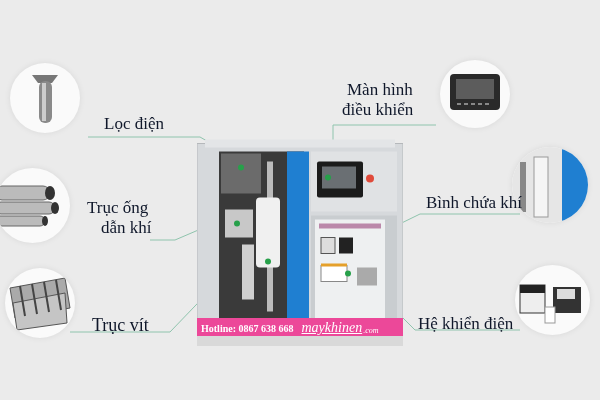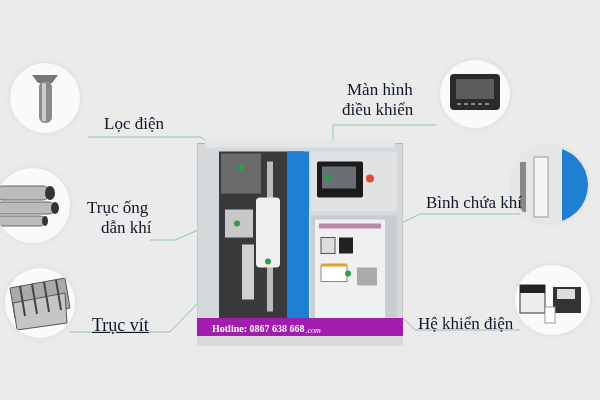--- a/index.html
+++ b/index.html
@@ -1,21 +1,21 @@
 <!DOCTYPE html>
 <html><head>
 <meta charset="utf-8">
 <style>
   html,body{margin:0;padding:0;}
   body{width:600px;height:400px;background:#ebebeb;position:relative;overflow:hidden;font-family:"DejaVu Serif","Liberation Serif",serif;}
   .circle{position:absolute;border-radius:50%;background:#fafafa;box-shadow:0 0 6px rgba(0,0,0,0.08);overflow:hidden;}
   .label{position:absolute;font-family:"Liberation Serif","DejaVu Serif",serif;color:#0f172a;font-size:17px;line-height:20px;white-space:nowrap;}
   svg.lines{position:absolute;left:0;top:0;}
   .machine{position:absolute;left:197px;top:131px;width:206px;height:207px;}
-  .hotline{position:absolute;left:197px;top:318px;width:206px;height:20px;background:#a21caf;color:#fff;font-family:"Liberation Serif",serif;font-size:10px;font-weight:bold;display:flex;align-items:center;padding-left:15px;box-sizing:border-box;}
+  .hotline{position:absolute;left:197px;top:318px;width:206px;height:20px;background:#ec4899;color:#fff;font-family:"Liberation Serif",serif;font-size:10px;font-weight:bold;display:flex;align-items:center;padding-left:4px;box-sizing:border-box;}
   .hotline .brand{font-style:italic;font-size:14px;font-weight:normal;margin-left:8px;text-decoration:underline;}
   .hotline .com{font-style:italic;font-size:8px;font-weight:normal;margin-left:1px;margin-top:4px;}
   .base{position:absolute;left:197px;top:336px;width:206px;height:10px;background:#d9d9d9;}
 </style>
 </head>
 <body>
 
 <svg class="lines" width="600" height="400">
   <g stroke="#8fc4ad" stroke-width="1" fill="none">
 
@@ -100,21 +100,21 @@
     <rect x="5" y="20" width="25" height="8" fill="#222"></rect>
     <rect x="38" y="22" width="28" height="26" fill="#333"></rect>
     <rect x="42" y="24" width="18" height="10" fill="#ddd"></rect>
     <rect x="30" y="42" width="10" height="16" fill="#fff" stroke="#999"></rect>
   </svg>
 </div>
 
 <div class="label" style="left:104px;top:114px;">Lọc điện</div>
 <div class="label" style="left:87px;top:198px;">Trục ống</div>
 <div class="label" style="left:101px;top:218px;">dẫn khí</div>
-<div class="label" style="left:92px;top:315px;font-size:18px;text-decoration:underline;">Trục vít</div>
+<div class="label" style="left:92px;top:315px;font-size:18px;">Trục vít</div>
 <div class="label" style="left:347px;top:80px;">Màn hình</div>
 <div class="label" style="left:342px;top:100px;">điều khiển</div>
 <div class="label" style="left:426px;top:193px;">Bình chứa khí</div>
 <div class="label" style="left:418px;top:314px;">Hệ khiển điện</div>
 
 <svg class="machine" width="206" height="190" viewBox="0 0 206 190">
 
   <rect x="0" y="4" width="206" height="186" fill="#d6d9dc" stroke="#b5b8bb"></rect>
   <rect x="8" y="0" width="190" height="8" fill="#e3e5e7"></rect>
 
@@ -142,15 +142,16 @@
   <rect x="124" y="98" width="14" height="16" fill="#ddd" stroke="#555"></rect>
   <rect x="142" y="98" width="14" height="16" fill="#222"></rect>
   <rect x="124" y="126" width="26" height="16" fill="#fff" stroke="#888"></rect>
   <rect x="124" y="124" width="26" height="3" fill="#e5a02a"></rect>
   <circle cx="151" cy="134" r="3" fill="#27a04a"></circle>
   <rect x="160" y="128" width="20" height="18" fill="#aaa"></rect>
 </svg>
 
 <div class="hotline">
   <span>Hotline: 0867 638 668</span>
+  <span class="brand">maykhinen</span>
   <span class="com">.com</span>
 </div>
 <div class="base"></div>
 
 </body></html>

